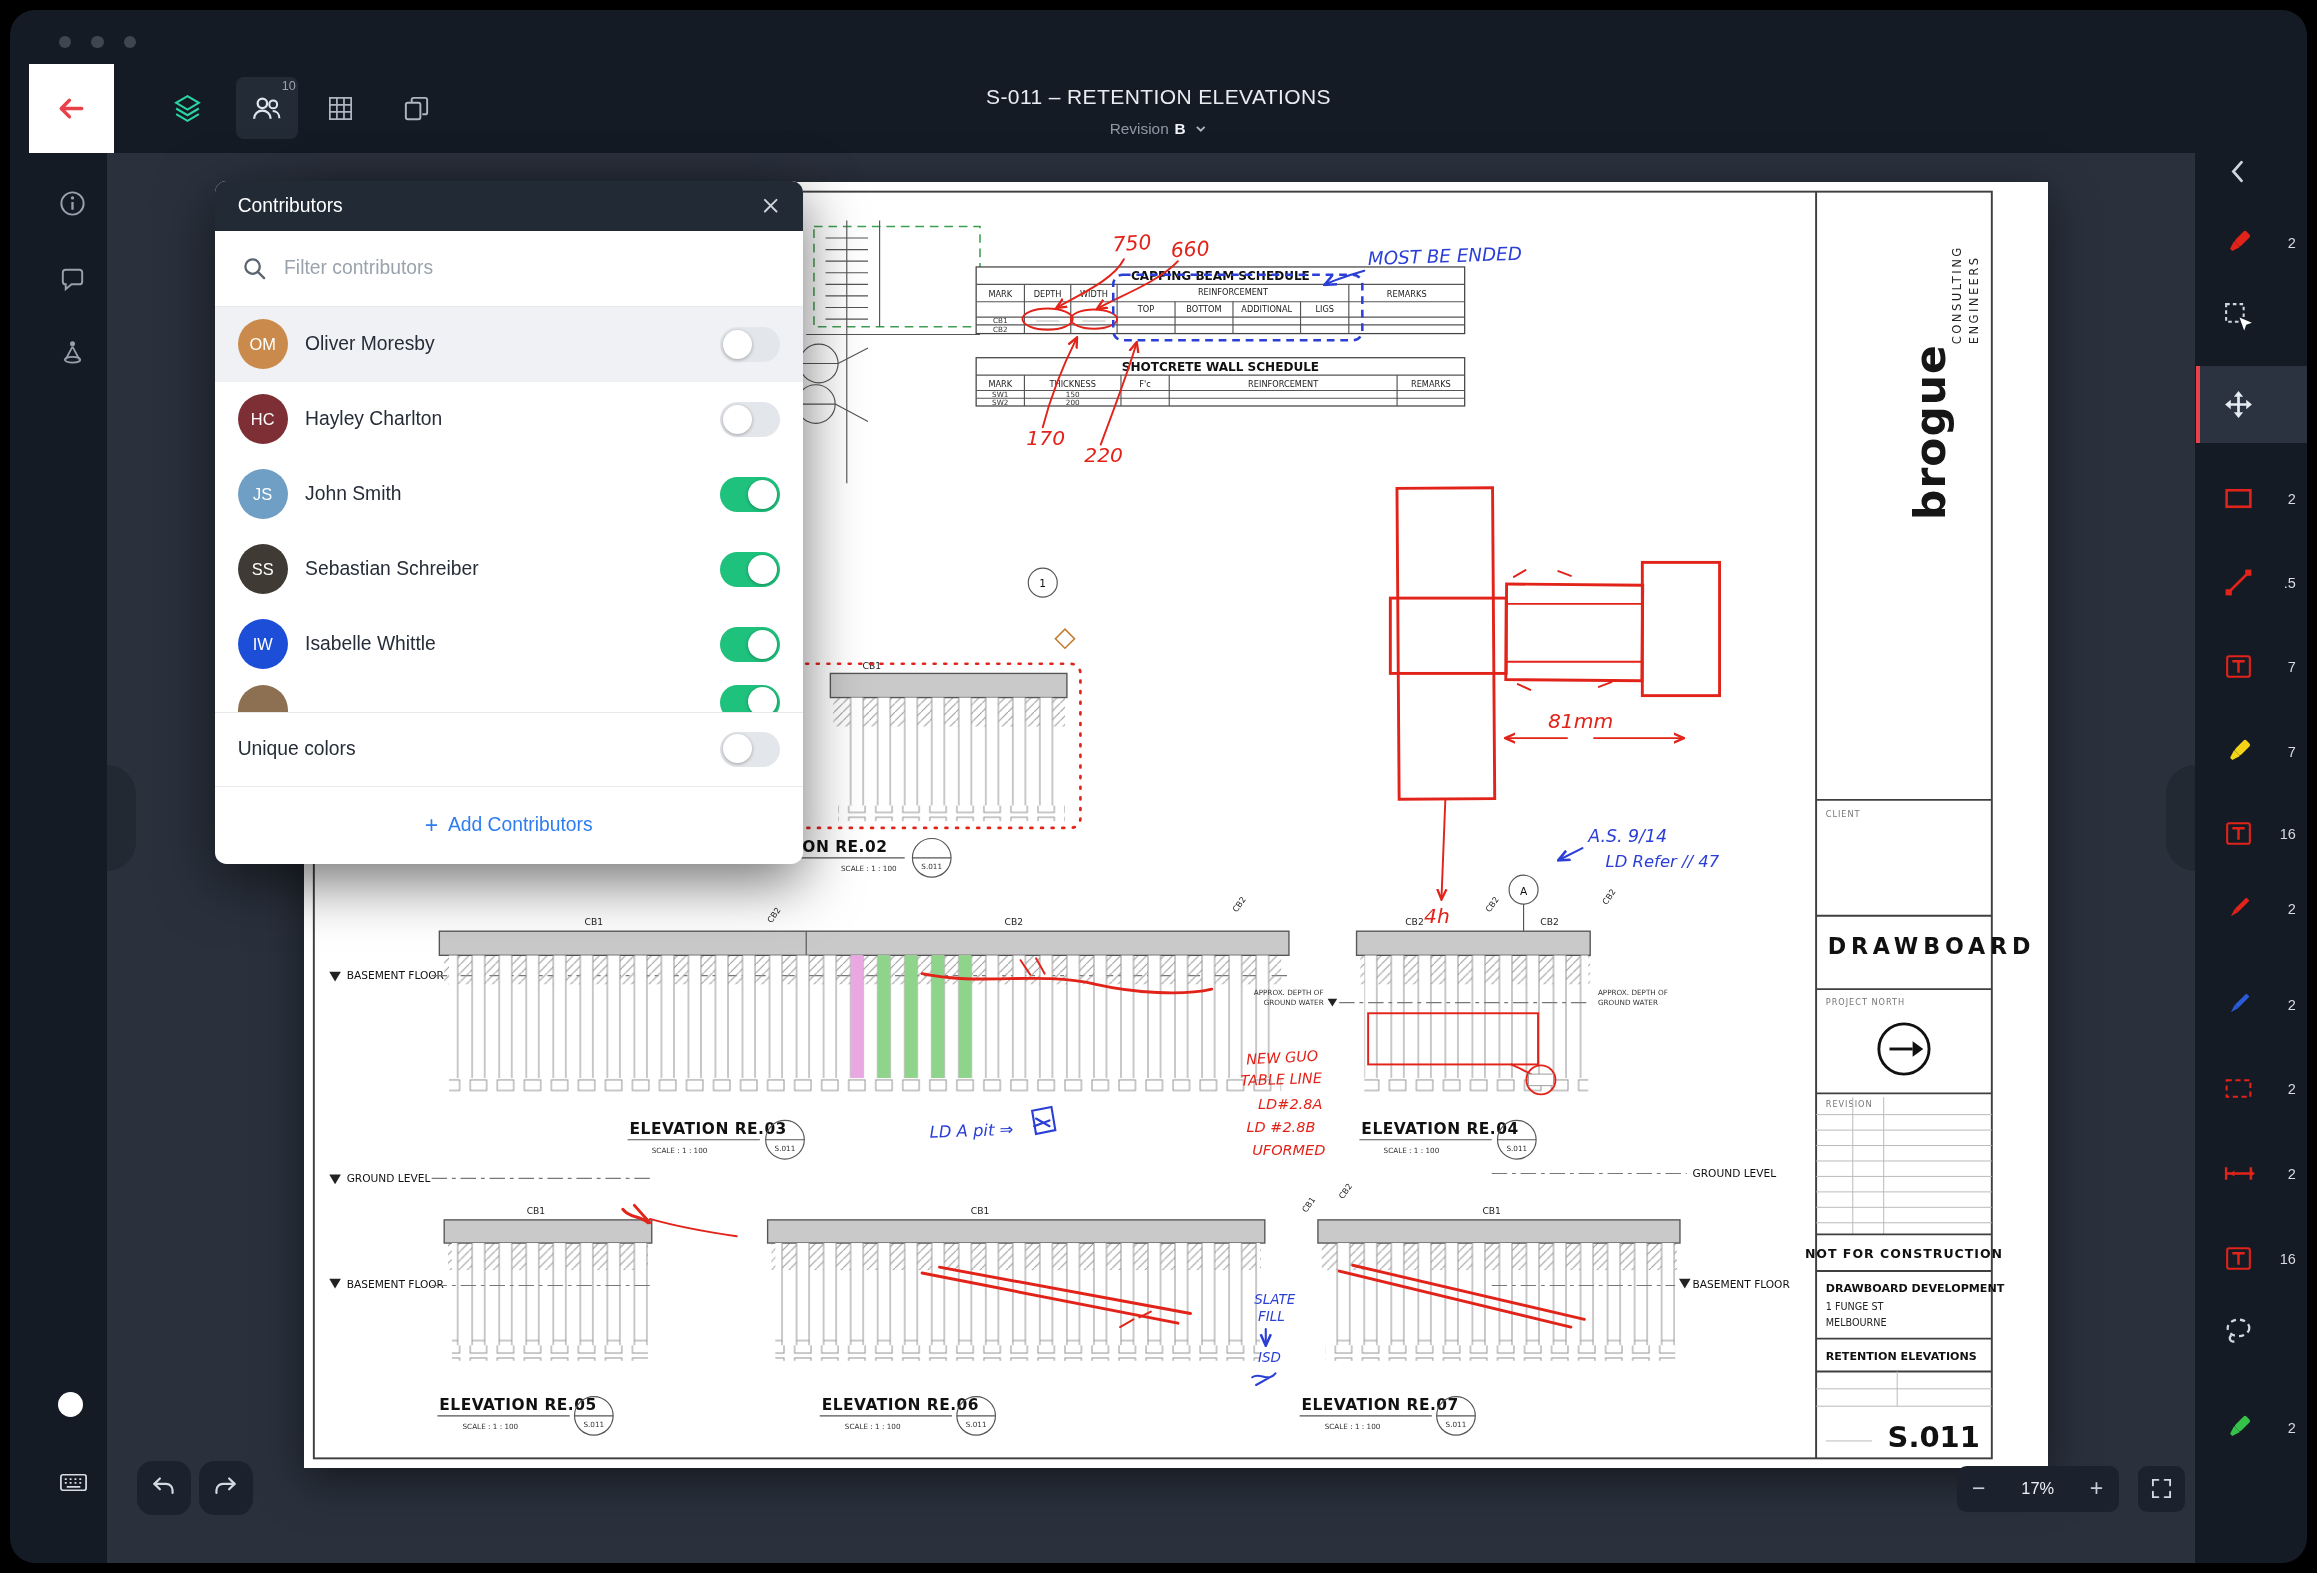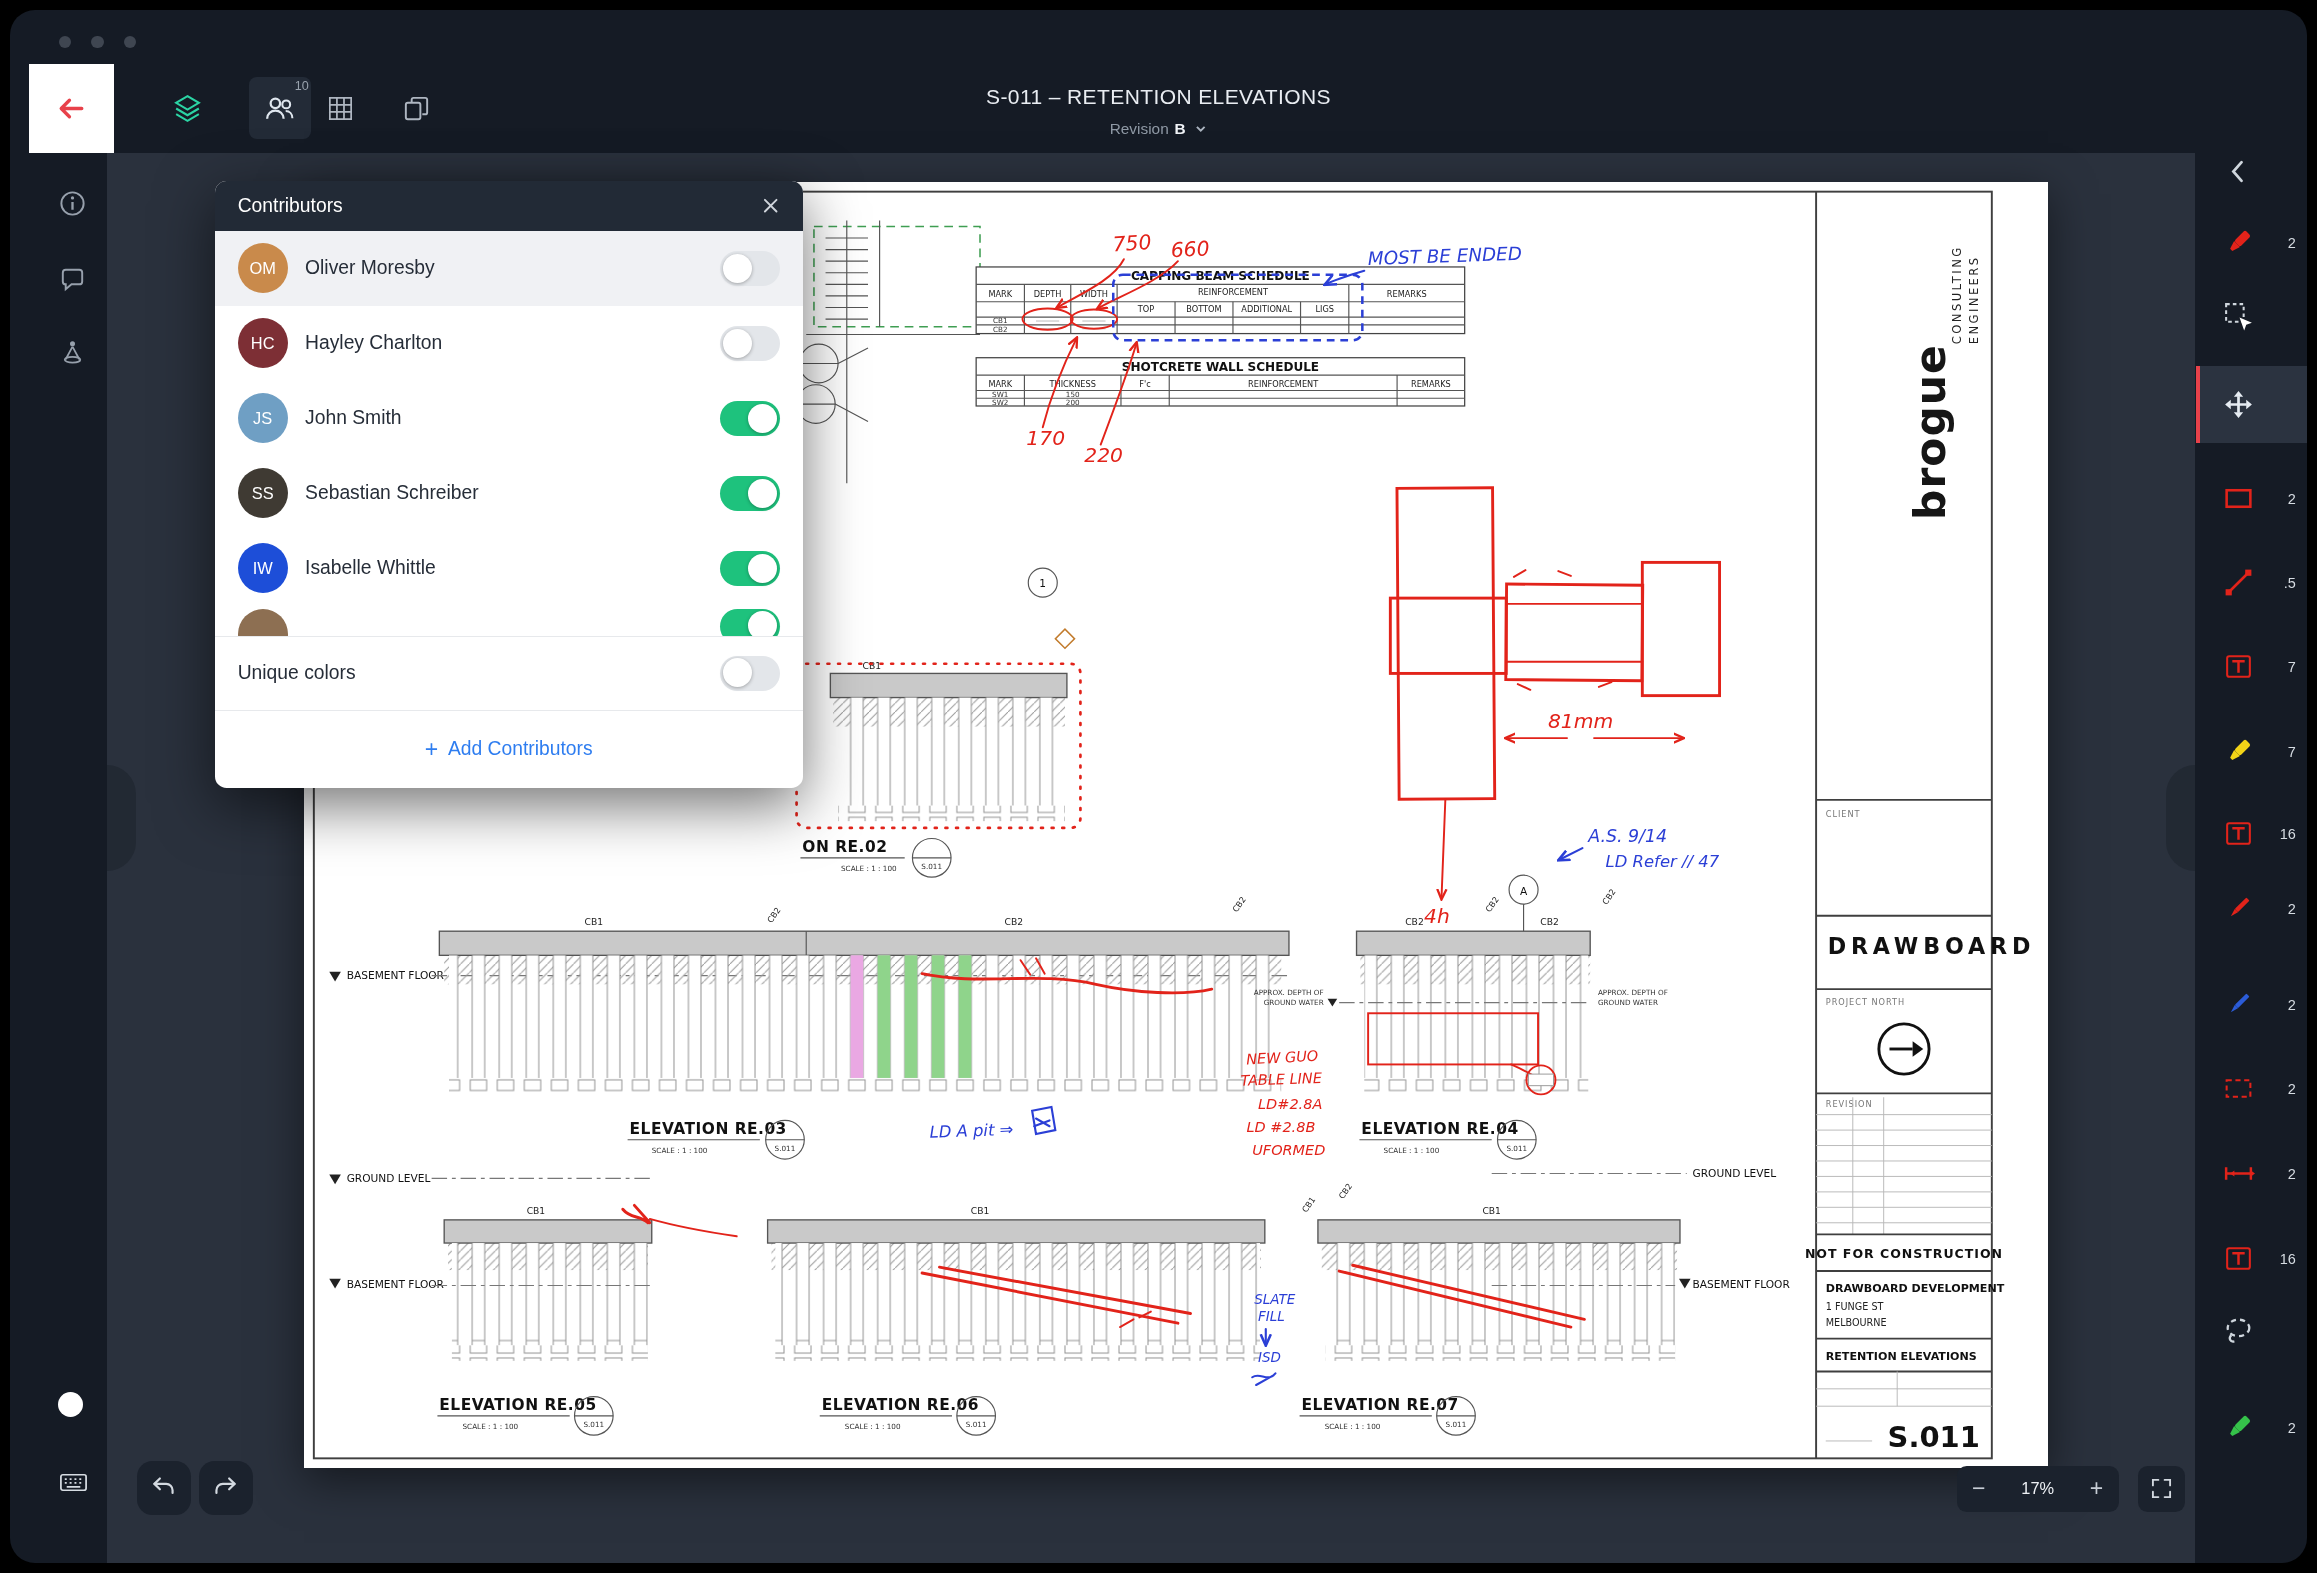--- a/index.html
+++ b/index.html
@@ -122,21 +122,21 @@
         <path d="M27,17 H8 M15,9 L7,17 L15,25" stroke="#e8414a" stroke-width="3.2" fill="none" stroke-linecap="round" stroke-linejoin="round"></path>
       </svg>
     </div>
     <div class="tbtn" style="left:147px">
       <svg width="33" height="33" viewBox="0 0 32 32">
         <path d="M16,4 L27,10.5 L16,17 L5,10.5 Z" fill="none" stroke="#2bd4a4" stroke-width="2"></path>
         <path d="M5,16 L16,22.5 L27,16" fill="none" stroke="#2bd4a4" stroke-width="2"></path>
         <path d="M5,21.5 L16,28 L27,21.5" fill="none" stroke="#2bd4a4" stroke-width="2"></path>
       </svg>
     </div>
-    <div class="tbtn active" style="left:239px">
+    <div class="tbtn active" style="left:226px">
       <svg width="33" height="33" viewBox="0 0 32 32">
         <circle cx="12" cy="11" r="4.6" fill="none" stroke="#dfe6ee" stroke-width="2.2"></circle>
         <path d="M4,26 c0,-5 4,-8 8,-8 s8,3 8,8" fill="none" stroke="#dfe6ee" stroke-width="2.2"></path>
         <circle cx="22.5" cy="12" r="3.8" fill="none" stroke="#dfe6ee" stroke-width="2"></circle>
         <path d="M22,18.5 c4,0 6.5,3 6.5,7" fill="none" stroke="#dfe6ee" stroke-width="2"></path>
       </svg>
       <span class="badge">10</span>
     </div>
     <div class="tbtn" style="left:300px">
       <svg width="31" height="31" viewBox="0 0 32 32">
@@ -657,20 +657,27 @@
 
   <div class="cpanel">
     <div class="cp-head">
       <span class="ttl">Contributors</span>
       <span class="cp-close">
         <svg width="17.4" height="17.4" viewBox="0 0 18 18">
             <path d="M3,3 L15,15 M15,3 L3,15" stroke="#cfd4db" stroke-width="2" stroke-linecap="round"></path>
           </svg>
       </span>
     </div>
+    <div class="cp-search">
+      <svg width="25" height="25" viewBox="0 0 26 26">
+          <circle cx="11" cy="11" r="7.5" fill="none" stroke="#5c6470" stroke-width="2.4"></circle>
+          <path d="M16.5,16.5 L23,23" stroke="#5c6470" stroke-width="2.4" stroke-linecap="round"></path>
+        </svg>
+      <input placeholder="Filter contributors" style="">
+    </div>
 
     <div class="crow hl">
       <div class="avatar av0">OM</div>
       <div class="cname">Oliver Moresby</div>
       <div class="toggle">
           <div class="knob"></div>
         </div>
     </div>
     <div class="crow">
       <div class="avatar av1">HC</div>

